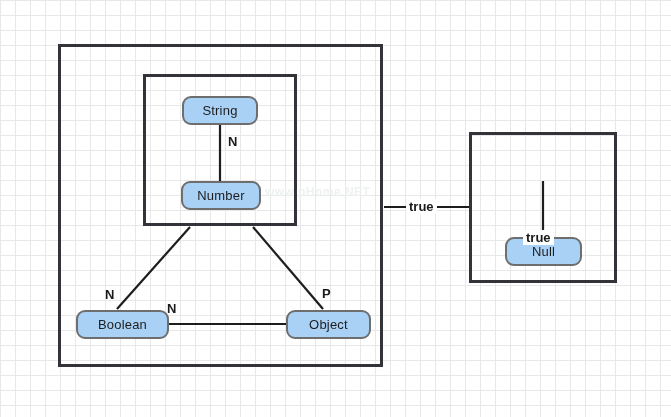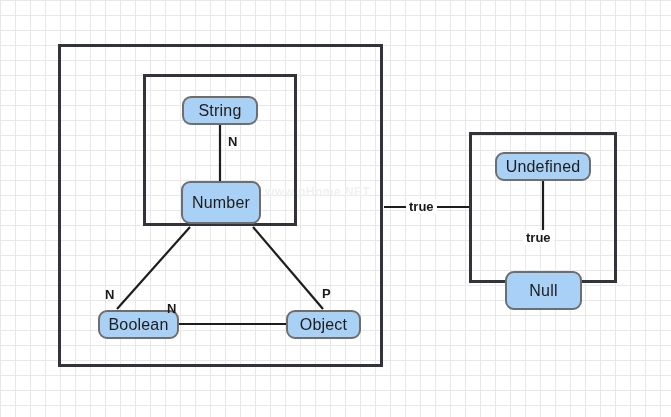--- a/index.html
+++ b/index.html
@@ -39,21 +39,21 @@
     background: transparent;
     box-sizing: border-box;
   }
   .node {
     position: absolute;
     box-sizing: border-box;
     background: #a9d0f5;
     border: 2px solid #6e6e6e;
     border-radius: 9px;
     color: #1d1d1d;
-    font-size: 16px;
+    font-size: 13px;
     font-family: "Liberation Sans", sans-serif;
     display: flex;
     align-items: center;
     justify-content: center;
     white-space: nowrap;
     letter-spacing: 0.2px;
   }
   .edge-label {
     position: absolute;
     font-family: "Liberation Sans", sans-serif;
@@ -95,29 +95,28 @@
   </svg>
 
   <div class="watermark" style="left:265px; top:185px;">www.pHome.NET</div>
 
   <div class="group-box" style="left:58px; top:44px; width:325px; height:323px;"></div>
   <div class="group-box" style="left:143px; top:74px; width:154px; height:152px;"></div>
   <div class="group-box" style="left:469px; top:132px; width:148px; height:151px;"></div>
 
   <div class="node" style="left:182px; top:96px; width:76px; height:29px;">String</div>
 
-  <div class="node" style="left:181px; top:181px; width:80px; height:43px;">Number</div>
+  <div class="node" style="left:181px; top:181px; width:80px; height:29px;">Number</div>
 
-  <div class="node" style="left:76px; top:310px; width:81px; height:29px;margin-left:22px;">Boolean</div>
+  <div class="node" style="left:76px; top:310px; width:93px; height:29px;">Boolean</div>
 
-  <div class="node" style="left:286px; top:310px; width:75px; height:29px;">Object</div>
+  <div class="node" style="left:286px; top:310px; width:85px; height:29px;">Object</div>
 
-  <div class="node" style="left:495px; top:152px; width:96px; height:29px;">Undefined</div>
 
-  <div class="node" style="left:505px; top:237px; width:77px; height:39px;margin-top:34px;">Null</div>
+  <div class="node" style="left:505px; top:237px; width:77px; height:29px;">Null</div>
 
   <div class="edge-label" style="left:228px; top:134px;">N</div>
 
   <div class="edge-label" style="left:105px; top:287px;">N</div>
 
   <div class="edge-label" style="left:322px; top:286px;">P</div>
 
   <div class="edge-label" style="left:167px; top:301px;">N</div>
 
   <div class="edge-label" style="left:523px; top:198px; background:#ffffff; padding:0 3px;margin-top:32px;">true</div>

